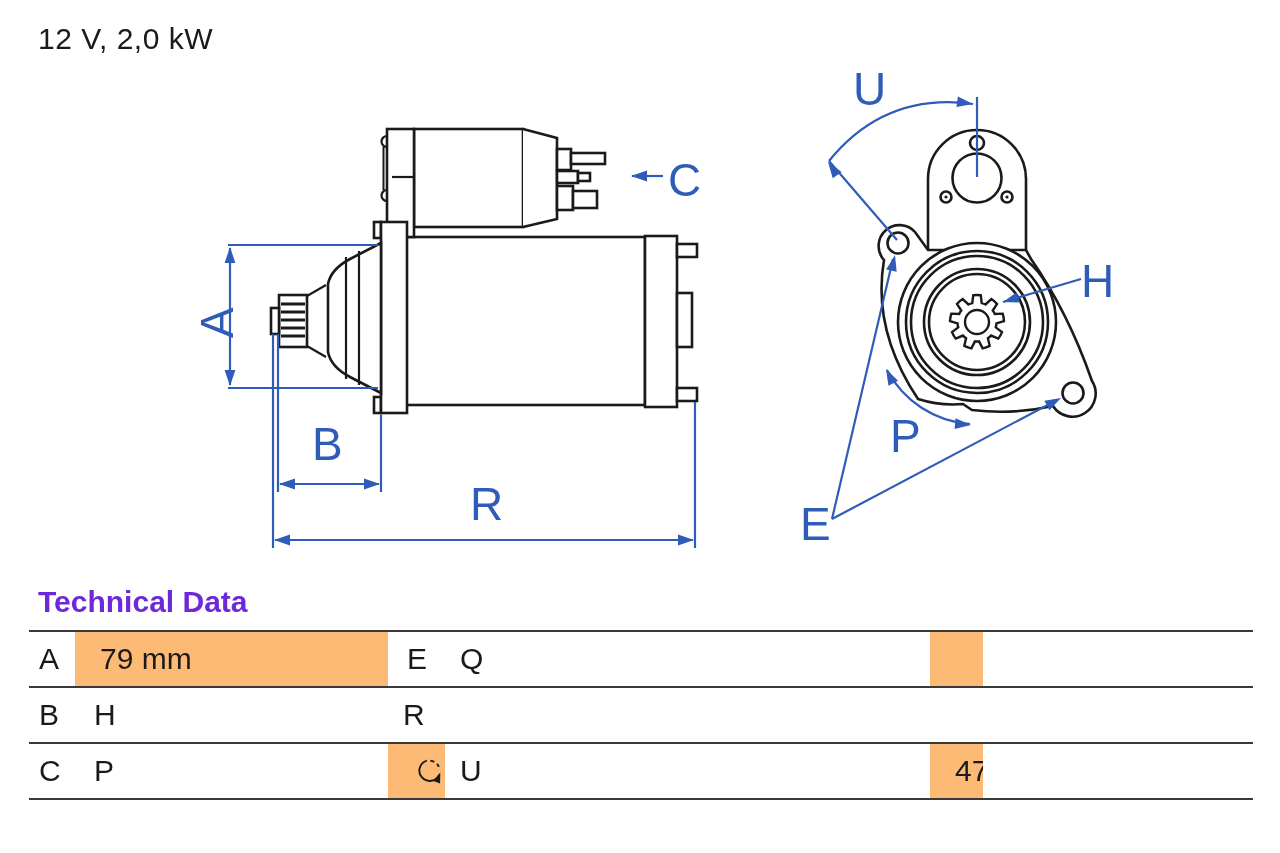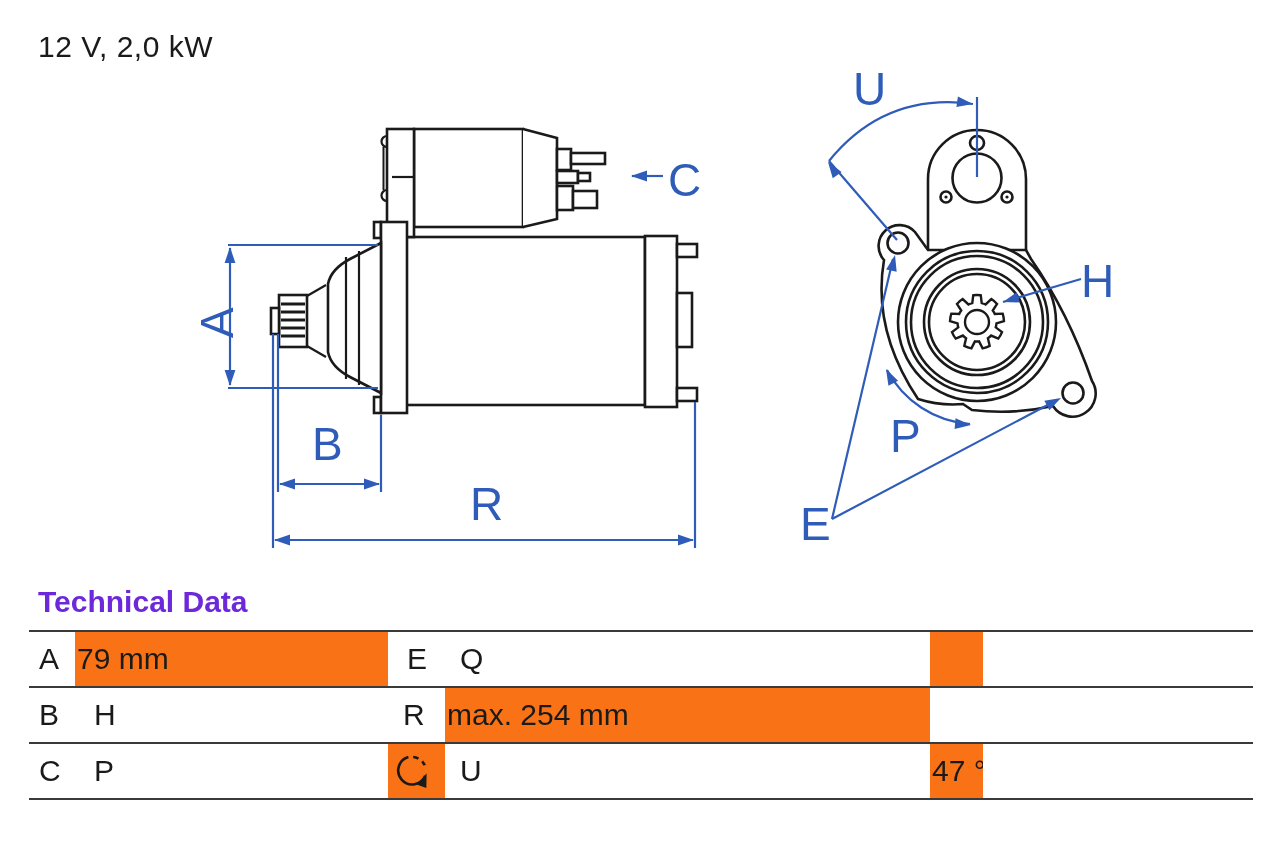--- a/index.html
+++ b/index.html
@@ -1,26 +1,26 @@
 <!DOCTYPE html>
 <html><head>
 <meta charset="utf-8">
 <style>
   html,body{margin:0;padding:0;background:#ffffff;}
   body{width:1280px;height:853px;position:relative;font-family:"Liberation Sans",sans-serif;color:#1a1a1a;overflow:hidden;}
-  .page-title{position:absolute;left:38px;top:22px;font-size:30px;font-weight:500;letter-spacing:.5px;color:#1a1a1a;margin-top:8px;}
+  .page-title{position:absolute;left:38px;top:22px;font-size:30px;font-weight:500;letter-spacing:.5px;color:#1a1a1a;}
   .diagram-svg{position:absolute;left:0;top:0;}
   .section-heading{position:absolute;left:38px;top:585px;font-size:30px;font-weight:700;color:#6d28d9;}
   .tech-table{position:absolute;left:29px;top:630px;width:1224px;border-bottom:2px solid #3a3a3a;}
   .t-row{display:grid;grid-template-columns:46px 313px 57px 485px 53px 270px;height:56px;border-top:2px solid #3a3a3a;box-sizing:border-box;}
   .t-cell{font-size:30px;line-height:53px;white-space:nowrap;overflow:hidden;}
   .t-key{background:#ffffff;padding-left:10px;}
   .t-key.k2{padding-left:19px;}
   .t-key.k3{padding-left:15px;}
-  .t-val{background:#f97316;padding-left:2px;}
+  .t-val{background:#fdba74;padding-left:25px;}
   .t-val.icon-cell{display:flex;align-items:center;}
   svg text.blue-label{font-family:"Liberation Sans",sans-serif;font-size:46px;font-weight:400;fill:#2e5cb8;}
 </style>
 </head>
 <body>
 
 <div class="page-title">12 V, 2,0 kW</div>
 
 <svg class="diagram-svg" width="1280" height="580" viewBox="0 0 1280 580">
   <defs>
@@ -180,21 +180,20 @@
     <div class="t-cell t-key k1">A</div>
     <div class="t-cell t-val">79 mm</div>
     <div class="t-cell t-key k2">E</div>
     <div class="t-cell t-key k3">Q</div>
     <div class="t-cell t-val"></div>
   </div>
   <div class="t-row">
     <div class="t-cell t-key k1">B</div>
     <div class="t-cell t-key k2">H</div>
     <div class="t-cell t-key k3">R</div>
-    <div class="t-cell t-val">max. 254 mm</div>
   </div>
   <div class="t-row">
     <div class="t-cell t-key k1">C</div>
     <div class="t-cell t-key k2">P</div>
     <div class="t-cell t-val icon-cell">
       <svg width="42" height="42" viewBox="0 0 42 42" style="margin-left:1px;">
         <g fill="none" stroke="#1a1a1a" stroke-width="2.6">
           <path d="M17.4,7.0 A14,14 0 1 0 34.2,25.8"></path>
           <path d="M22.2,7.05 A14,14 0 0 1 33.7,15.3" stroke-dasharray="5.5,4.5"></path>
         </g>

